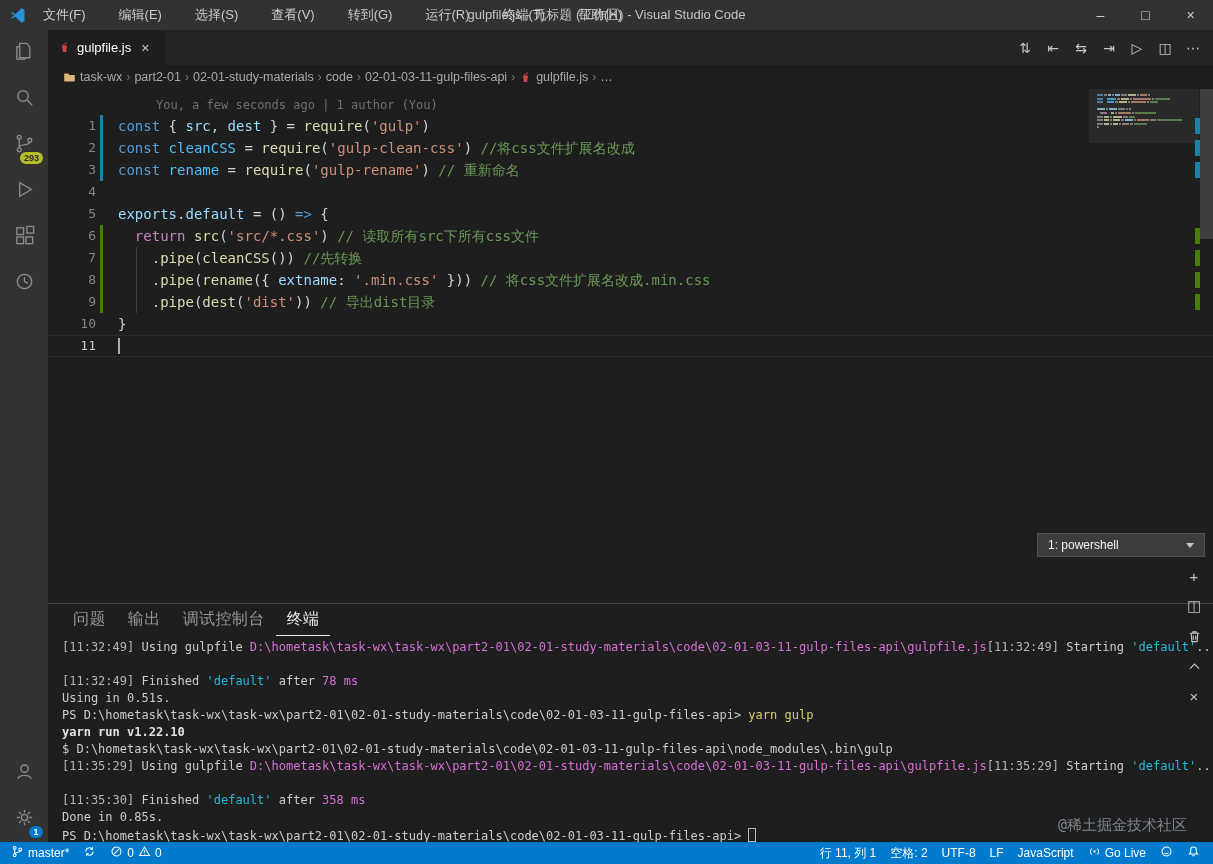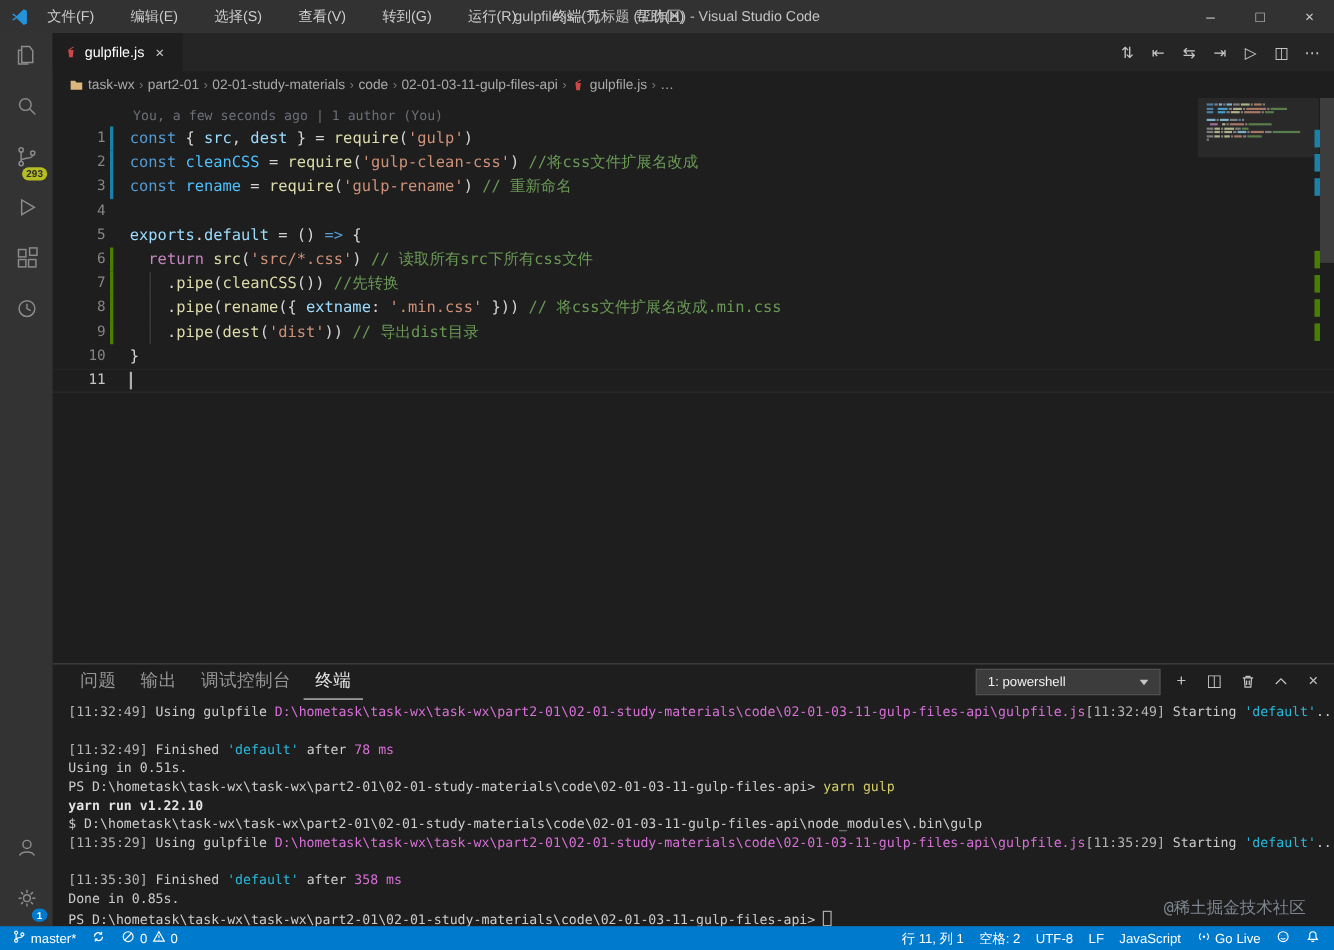--- a/index.html
+++ b/index.html
@@ -41,21 +41,21 @@
   
   .breadcrumb { height:24px; display:flex; align-items:center; padding-left:15px; font-size:12.5px;
     color:#a9a9a9; flex:none; white-space:nowrap; }
   .crumb-item { display:flex; align-items:center; gap:4px; }
   .crumb-sep { padding:0 4px; color:#767676; font-size:12px; }
   .crumb-ic svg { width:13px; height:13px; display:block; }
 
   
   .code-area { flex:1; position:relative; overflow:hidden;
     font-family:"DejaVu Sans Mono","Liberation Mono",monospace; padding-top:6px; }
-  .annotation { height:20px; line-height:20px; padding-left:73px; color:#6b6f76; font-size:12px; }
+  .annotation { height:20px; line-height:20px; padding-left:108px; color:#6b6f76; font-size:12px; }
   .code-line { height:22px; line-height:22px; display:flex; font-size:14px; }
   .code-line.current { box-shadow: inset 0 1px 0 #2b2b2b, inset 0 -1px 0 #2b2b2b; }
   .ln { width:48px; text-align:right; color:#858585; font-size:13px; flex:none; }
   .code-line.current .ln { color:#c6c6c6; }
   .dec { width:3px; margin-left:4px; flex:none; }
   .dec.modified { background:#1b81a8; }
   .dec.added { background:#487e02; }
   .code-text { margin-left:15px; white-space:pre; position:relative; color:#d4d4d4; }
   .iguide { position:absolute; left:calc(2ch + 1px); top:0; bottom:0; width:1px; background:#404040; }
   .tk-kw{color:#569cd6} .tk-ctrl{color:#c586c0} .tk-var{color:#9cdcfe} .tk-cvar{color:#4fc1ff}
@@ -74,21 +74,21 @@
   .scrollbar { position:absolute; top:0; bottom:0; right:0; width:13px; }
   .sb-thumb { position:absolute; top:0; left:0; width:13px; height:150px; background:rgba(121,121,121,0.35); }
 
   
   .panel { height:239px; flex:none; border-top:1px solid #474747; display:flex; flex-direction:column; }
   .panel-header { height:32px; display:flex; align-items:center; padding:0 8px 0 14px; flex:none; }
   .panel-tabs { display:flex; height:32px; }
   .panel-tab { font-size:16px; color:#969696; padding:0 11px; display:flex; align-items:center;
     border-bottom:1px solid transparent; letter-spacing:0.4px; }
   .panel-tab.active { color:#e7e7e7; border-bottom-color:#e7e7e7; }
-  .panel-controls { margin-left:auto; display:flex; align-items:flex-start; gap:8px; color:#c5c5c5; }
+  .panel-controls { margin-left:auto; display:flex; align-items:flex-end; gap:8px; color:#c5c5c5;flex-direction:column; }
   .term-select { background:#3c3c3c; border:1px solid #525252; color:#f0f0f0; font-size:12px;
     height:24px; display:flex; align-items:center; padding:0 10px; min-width:168px; justify-content:space-between; gap:10px; }
   .dd-caret { width:0; height:0; border-left:4px solid transparent; border-right:4px solid transparent;
     border-top:5px solid #c5c5c5; display:inline-block; }
   .pc-btn { width:22px; height:22px; display:flex; align-items:center; justify-content:center; font-size:15px; }
   .pc-btn svg { width:15px; height:15px; stroke:currentColor; fill:none; stroke-width:1.2; }
 
   .terminal { flex:1; position:relative; overflow:hidden; padding:3px 0 0 14px; color:#cccccc;
     font-family:"DejaVu Sans Mono","Liberation Mono",monospace; font-size:12px; line-height:17px; }
   .term-line { height:17px; white-space:pre; }

